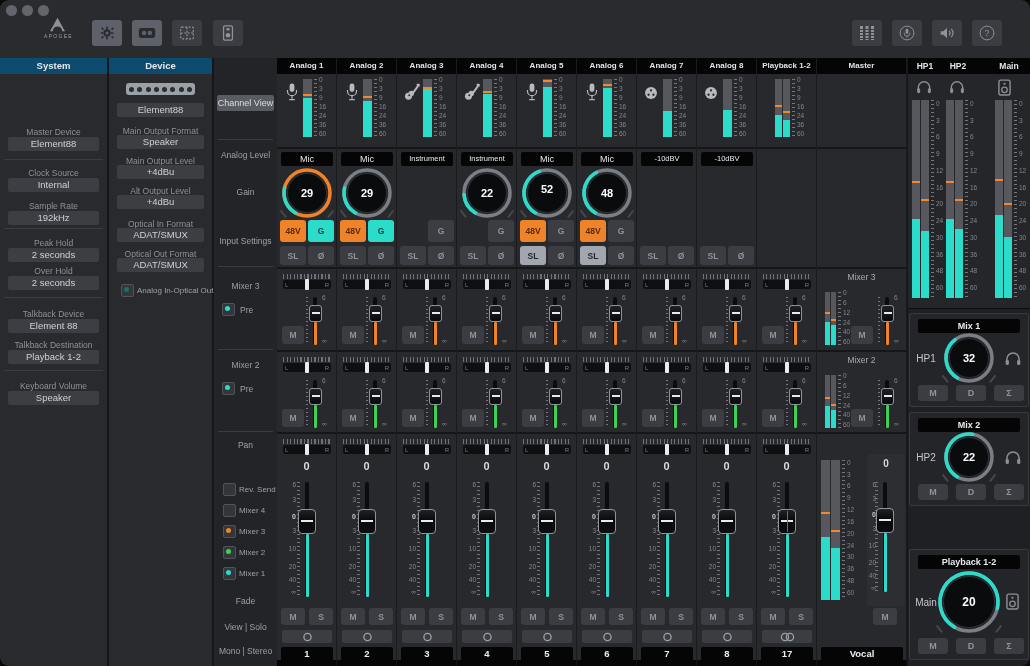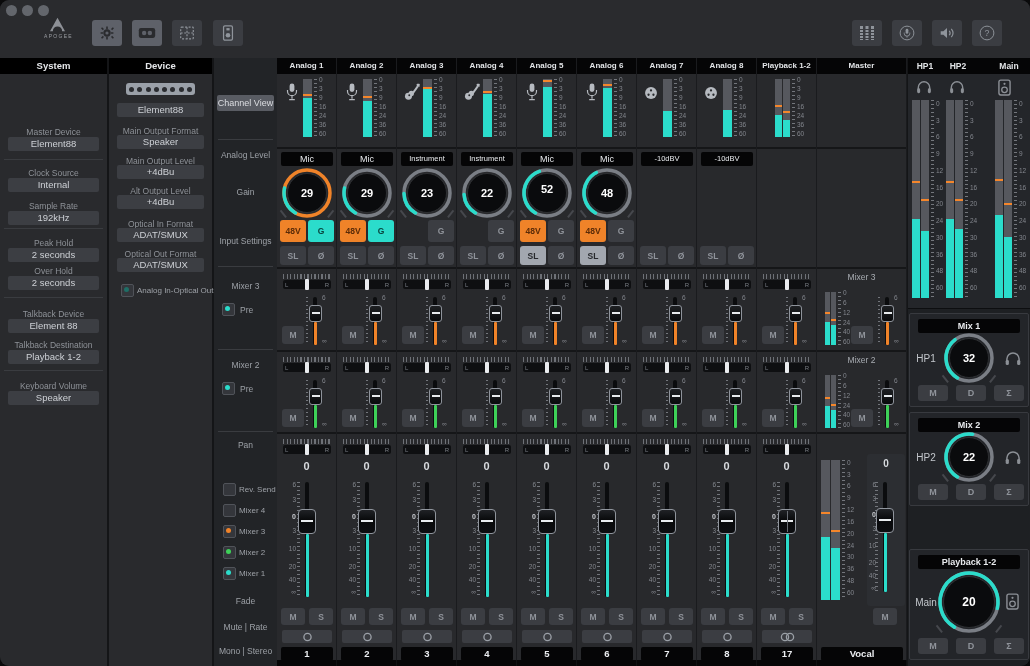--- a/index.html
+++ b/index.html
@@ -14,21 +14,21 @@
   .logotext{font-size:5px;letter-spacing:1.3px;color:#9b9ea3;margin-top:1px;}
   .tbtn{position:absolute;top:20px;width:30px;height:26px;border-radius:3px;background:#3b3d42;color:#8f949b;
     display:flex;align-items:center;justify-content:center;}
   .tbtn.active{background:#5e6169;color:#2a2b2e;}
   .tbtn svg{width:18px;height:16px;}
   
   .col{position:absolute;top:58px;height:608px;}
   .col-system{left:0;width:107px;background:#292a2d;}
   .col-device{left:109px;width:103px;background:#292a2d;}
   .col-view{left:214px;width:63px;background:#222427;}
-  .colhead{position:absolute;top:0;left:0;right:0;height:16px;background:#000000;color:#e6e8eb;
+  .colhead{position:absolute;top:0;left:0;right:0;height:16px;background:#0c4a6e;color:#e6e8eb;
     font-size:9.5px;font-weight:bold;text-align:center;line-height:16px;}
   .flabel{position:absolute;left:0;right:0;text-align:center;font-size:8.5px;color:#8e9298;}
   .vbox{position:absolute;height:14px;background:#3c3e43;border-radius:2px;color:#ced1d6;
     font-size:9.5px;text-align:center;line-height:14px;}
   .sep{position:absolute;height:1px;background:#3a3c40;}
   .ready{position:absolute;left:8px;width:89px;top:22px;height:36px;border:1px solid #54575c;border-radius:3px;background:#2d2e32;}
   .gdot{position:absolute;left:50%;margin-left:-5px;top:5px;width:10px;height:10px;border-radius:50%;}
   .rlabel{position:absolute;left:0;right:0;top:18px;text-align:center;font-size:10.5px;color:#d3d6da;}
   .devimg{position:absolute;left:17px;top:25px;width:69px;height:12px;background:#9aa0a8;border-radius:3px;
     display:flex;align-items:center;justify-content:space-evenly;}
@@ -258,21 +258,21 @@
 
   <div class="col col-view" id="col-view">
     <div class="viewbtn" style="top:37px">Channel View</div>
   <div class="vlabel" style="top: 92px;">Analog Level</div>
       <div class="vlabel" style="top: 129px;">Gain</div>
       <div class="vlabel" style="top: 178px;">Input Settings</div>
       <div class="vlabel" style="top: 223px;">Mixer 3</div>
       <div class="vlabel" style="top: 302px;">Mixer 2</div>
       <div class="vlabel" style="top: 382px;">Pan</div>
       <div class="vlabel" style="top: 538px;">Fade</div>
-      <div class="vlabel" style="top: 564px;">Mute | Rate</div>
+      <div class="vlabel" style="top: 564px;">View | Solo</div>
       <div class="vlabel" style="top: 588px;">Mono | Stereo</div>
       <div class="sep" style="left: 4px; top: 81px; width: 55px;"></div>
       <div class="sep" style="left: 4px; top: 208px; width: 55px;"></div>
       <div class="sep" style="left: 4px; top: 291px; width: 55px;"></div>
       <div class="sep" style="left: 4px; top: 373px; width: 55px;"></div>
       <div class="cbox" style="left: 8px; top: 245px;">
         <span class="dot" style="background: rgb(43, 220, 203);"></span>
       </div>
       <div class="cblabel" style="left: 26px; top: 247px; font-size: 8.5px;">Pre</div>
       <div class="cbox" style="left: 8px; top: 324px;">
@@ -534,25 +534,20 @@
             <div class="mlabel" style="left: 16px; top: 7px;">3</div>
             <div class="mlabel" style="left: 16px; top: 16px;">9</div>
             <div class="mlabel" style="left: 16px; top: 25px;">16</div>
             <div class="mlabel" style="left: 16px; top: 34px;">24</div>
             <div class="mlabel" style="left: 16px; top: 43px;">36</div>
             <div class="mlabel" style="left: 16px; top: 52px;">60</div>
           </div>
         </div>
         <div class="row row-input">
           <div class="typebox small">Instrument</div>
-          <div class="knob" style="left: 3px; top: 17px; width: 54px; height: 54px;"><svg width="54" height="54" viewBox="0 0 54 54">
-    <circle cx="27" cy="27" r="23" fill="none" stroke="#7a7e85" stroke-width="3.5"></circle>
-    <circle cx="27" cy="27" r="23" fill="none" stroke="#2bdccb" stroke-width="3.5" stroke-dasharray="23.282692221604357 999" stroke-linecap="round" transform="rotate(120 27 27)"></circle>
-    <circle cx="27" cy="27" r="19.5" fill="#0a0b0d" stroke="#2e3033" stroke-width="1"></circle>
-            </svg><div class="kval">23</div><div class="kg" style="left: -1px; top: 47px; transform: rotate(52deg);"></div><div class="kg" style="left: 46px; top: 47px; transform: rotate(-52deg);"></div></div>
           <div class="btn" style="left: 31px; top: 71px; width: 26px; height: 22px;">G</div>
           <div class="btn" style="left: 3px; top: 97px; width: 26px; height: 19px;">SL</div>
           <div class="btn" style="left: 31px; top: 97px; width: 26px; height: 19px;">Ø</div>
         </div>
         <div class="row row-m3">
           <div class="pan" style="left: 6px; top: 5px;">
             <div class="pticks"></div>
             <div class="ptrack">
               <span class="plabel" style="left: 2px;">L</span>
               <span class="plabel" style="right: 2px;">R</span>

